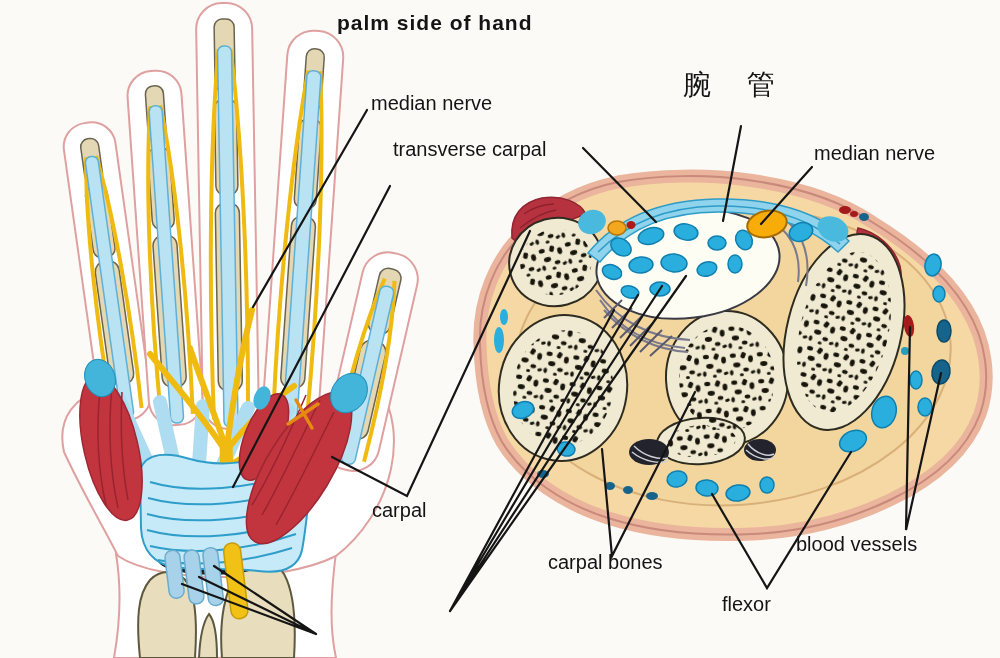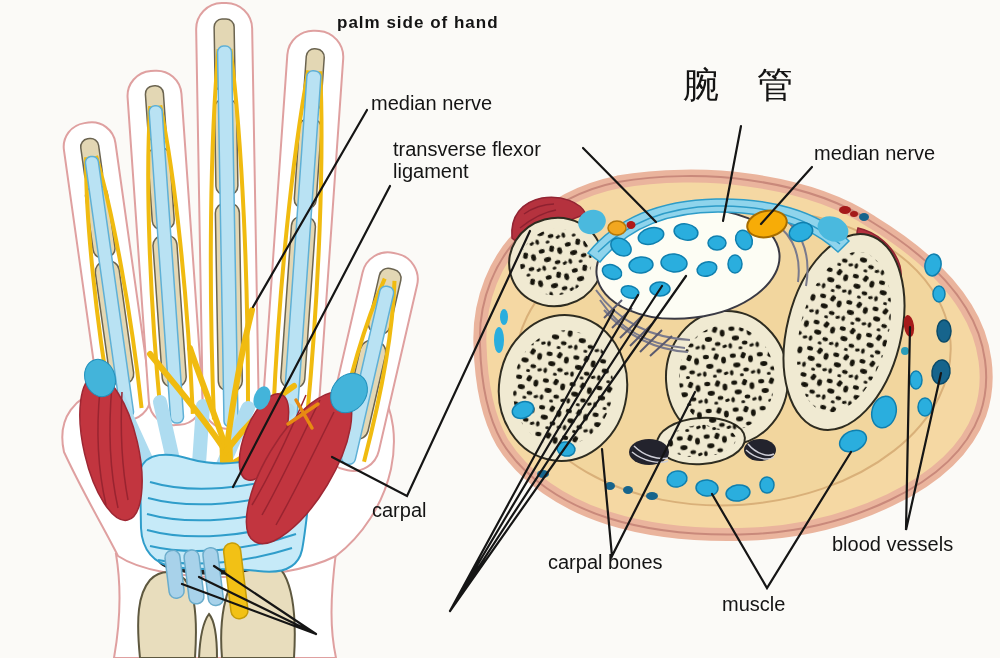--- a/index.html
+++ b/index.html
@@ -1,29 +1,29 @@
 <!DOCTYPE html>
 <html><head>
 <meta charset="utf-8">
 <style>
   html,body{margin:0;padding:0;background:#ffffff;}
   #stage{position:relative;width:1000px;height:658px;background:#fbfaf7;overflow:hidden;
          font-family:"Liberation Sans",sans-serif;color:#141414;}
   #art{position:absolute;left:0;top:0;}
   .lbl{position:absolute;white-space:nowrap;font-size:20px;line-height:22px;color:#141414;}
-  .lbl-title{left:337px;top:12px;font-size:17px;font-weight:700;letter-spacing:1px;}
+  .lbl-title{left:337px;top:12px;font-size:21px;font-weight:700;letter-spacing:1px;}
   .lbl-hmn{left:371px;top:92px;}
   .lbl-tcl{left:393px;top:138px;}
-  .lbl-cn{left:683px;top:74px;font-size:36px;letter-spacing:14px;font-weight:500;}
+  .lbl-cn{left:683px;top:74px;font-size:28px;letter-spacing:14px;font-weight:500;}
   .lbl-csmn{left:814px;top:142px;}
   .lbl-muscle{left:372px;top:499px;}
   .lbl-fft{left:326px;top:619px;}
   .lbl-cb{left:548px;top:551px;}
   .lbl-tendons{left:722px;top:593px;}
-  .lbl-bv{left:832px;top:533px;}
+  .lbl-bv{left:796px;top:533px;}
   .lbl span{display:block;}
 </style>
 </head>
 <body>
 
 <div id="stage">
 
 <svg id="art" width="1000" height="658" viewBox="0 0 1000 658">
   <defs>
     <pattern id="sp" width="27" height="27" patternUnits="userSpaceOnUse">
@@ -289,21 +289,20 @@
     <path d="M 602 449 L 612 556 L 695 392"></path>
     <path d="M 712 494 L 767 588 L 851 452"></path>
     <path d="M 910 327 L 906 530 L 941 373"></path>
   </g>
 </svg>
 
   <div class="lbl lbl-title">palm side of hand</div>
   <div class="lbl lbl-cn">腕 管</div>
   <div class="lbl lbl-hmn">median nerve</div>
   <div class="lbl lbl-tcl">
-    <span>transverse flexor</span>
-    <span>ligament</span>
+    <span>transverse carpal</span>
   </div>
   <div class="lbl lbl-csmn">median nerve</div>
   <div class="lbl lbl-muscle">carpal</div>
   <div class="lbl lbl-cb">carpal bones</div>
-  <div class="lbl lbl-tendons">muscle</div>
+  <div class="lbl lbl-tendons">flexor</div>
   <div class="lbl lbl-bv">blood vessels</div>
 </div>
 
 </body></html>

